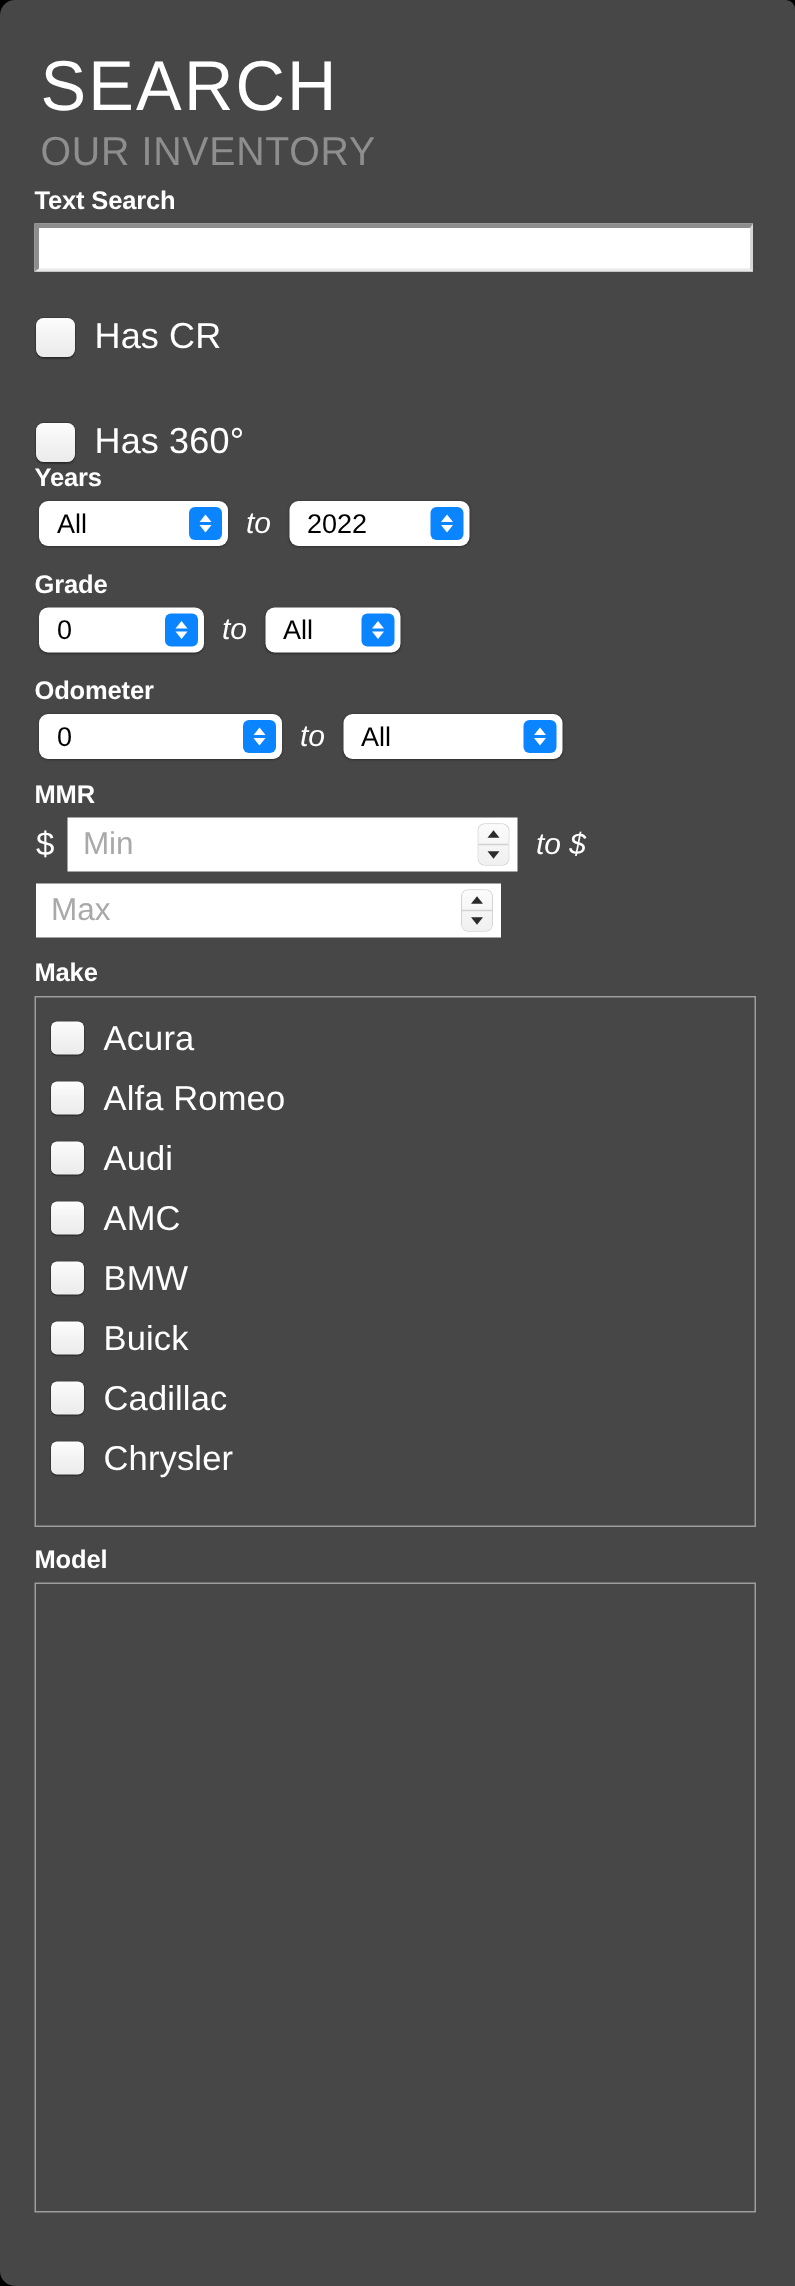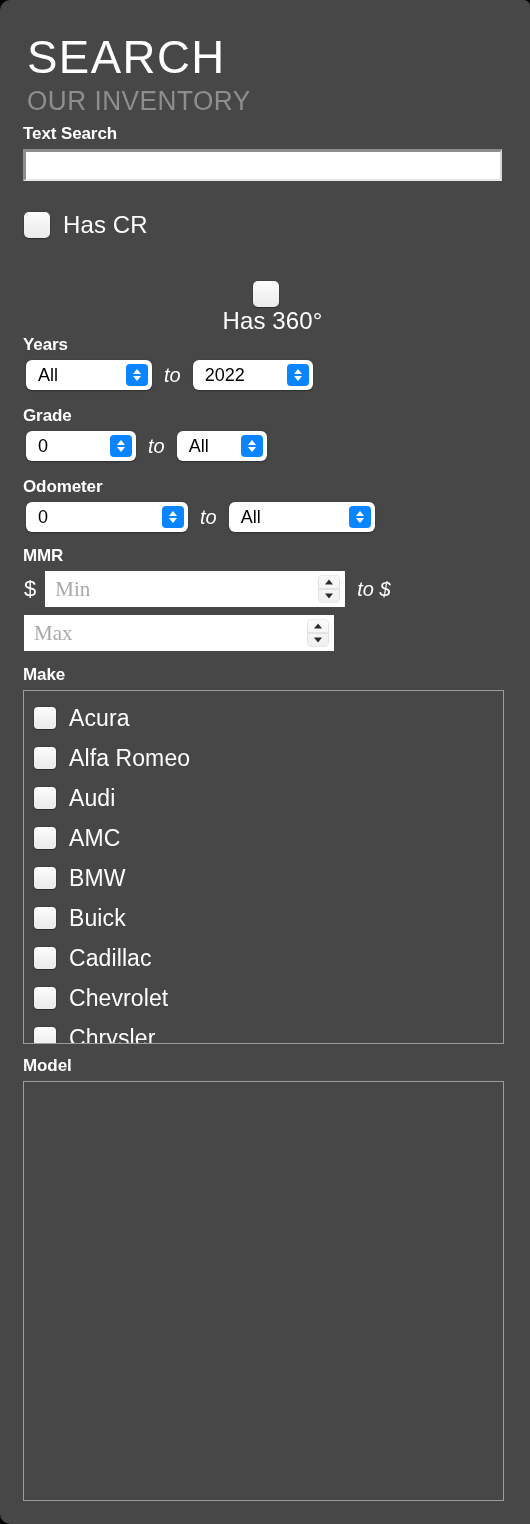--- a/index.html
+++ b/index.html
@@ -84,21 +84,21 @@
     font-family: "Liberation Sans", sans-serif;
     color: #000;
   }
 
   
   .check-row {
     display: flex;
     align-items: center;
     margin: 30px 0 0 2px;
   }
-  .check-row + .check-row { margin-top: 42px; flex-direction: column; }
+  .check-row + .check-row { margin-top: 42px; }
 
   .cbox {
     width: 25px;
     height: 25px;
     border-radius: 5px;
     background: linear-gradient(180deg, #fdfdfd 0%, #f2f2f2 55%, #ebebeb 100%);
     box-shadow: 0 0 0 0.5px rgba(0,0,0,0.22), 0 1px 1px rgba(0,0,0,0.30);
     flex: 0 0 auto;
     box-sizing: border-box;
   }
@@ -193,21 +193,21 @@
   .num-wrap input {
     border: 0;
     outline: 0;
     background: transparent;
     font-size: 21px;
     color: #000;
     width: 100%;
     height: 100%;
     padding: 0 18px 0 10px;
     box-sizing: border-box;
-    font-family: Liberation Serif, serif;
+    font-family: Liberation Sans, sans-serif;
   }
   .num-wrap input::placeholder { color: #a9a9a9; opacity: 1; }
 
   .num-stepper {
     position: absolute;
     right: 6px;
     top: 50%;
     transform: translateY(-50%);
     width: 20px;
     height: 27px;
@@ -398,24 +398,20 @@
         <div class="list-item">
           <span class="cbox"></span>
           <span class="item-label">Buick</span>
         </div>
         <div class="list-item">
           <span class="cbox"></span>
           <span class="item-label">Cadillac</span>
         </div>
         <div class="list-item">
           <span class="cbox"></span>
-          <span class="item-label">Chevrolet</span>
-        </div>
-        <div class="list-item">
-          <span class="cbox"></span>
           <span class="item-label">Chrysler</span>
         </div>
       </div>
 
     <div class="field-label lbl-model">Model</div>
     <div class="listbox model-box" id="model-list"></div>
 
   </div>
 </div>
 

